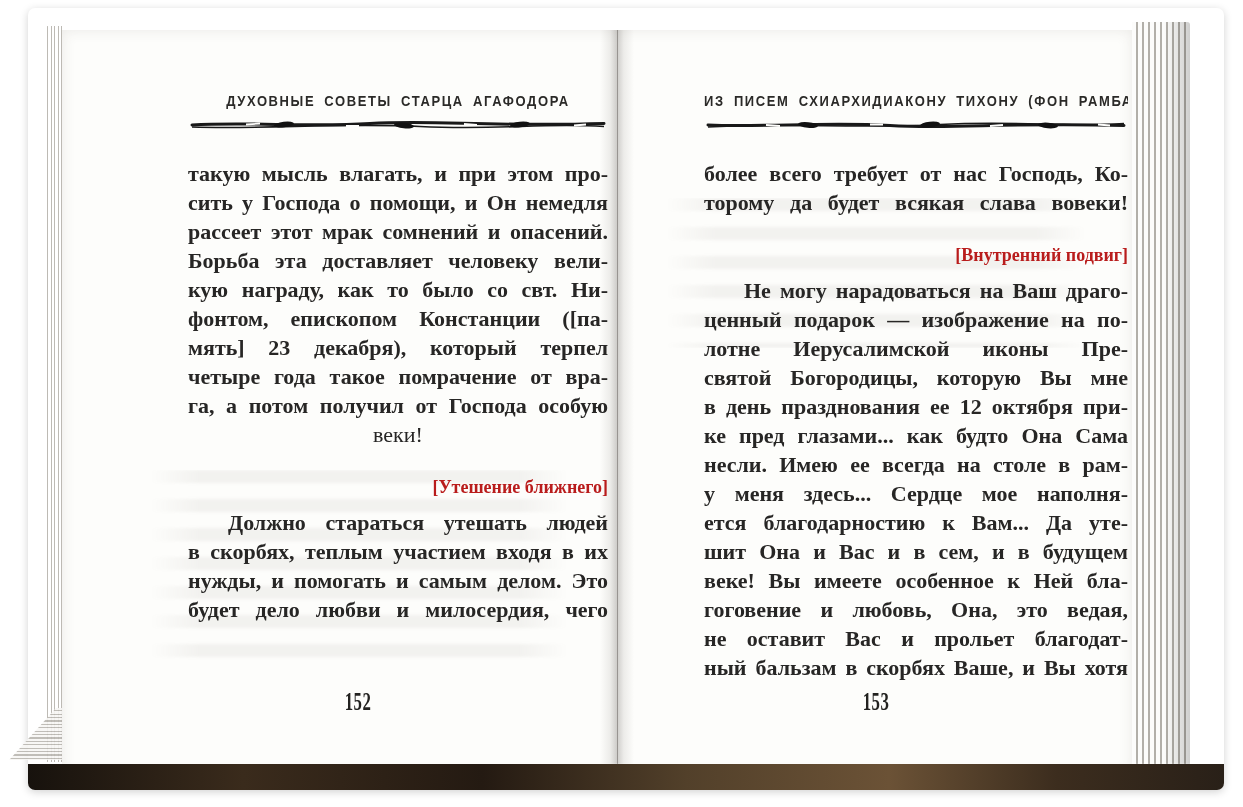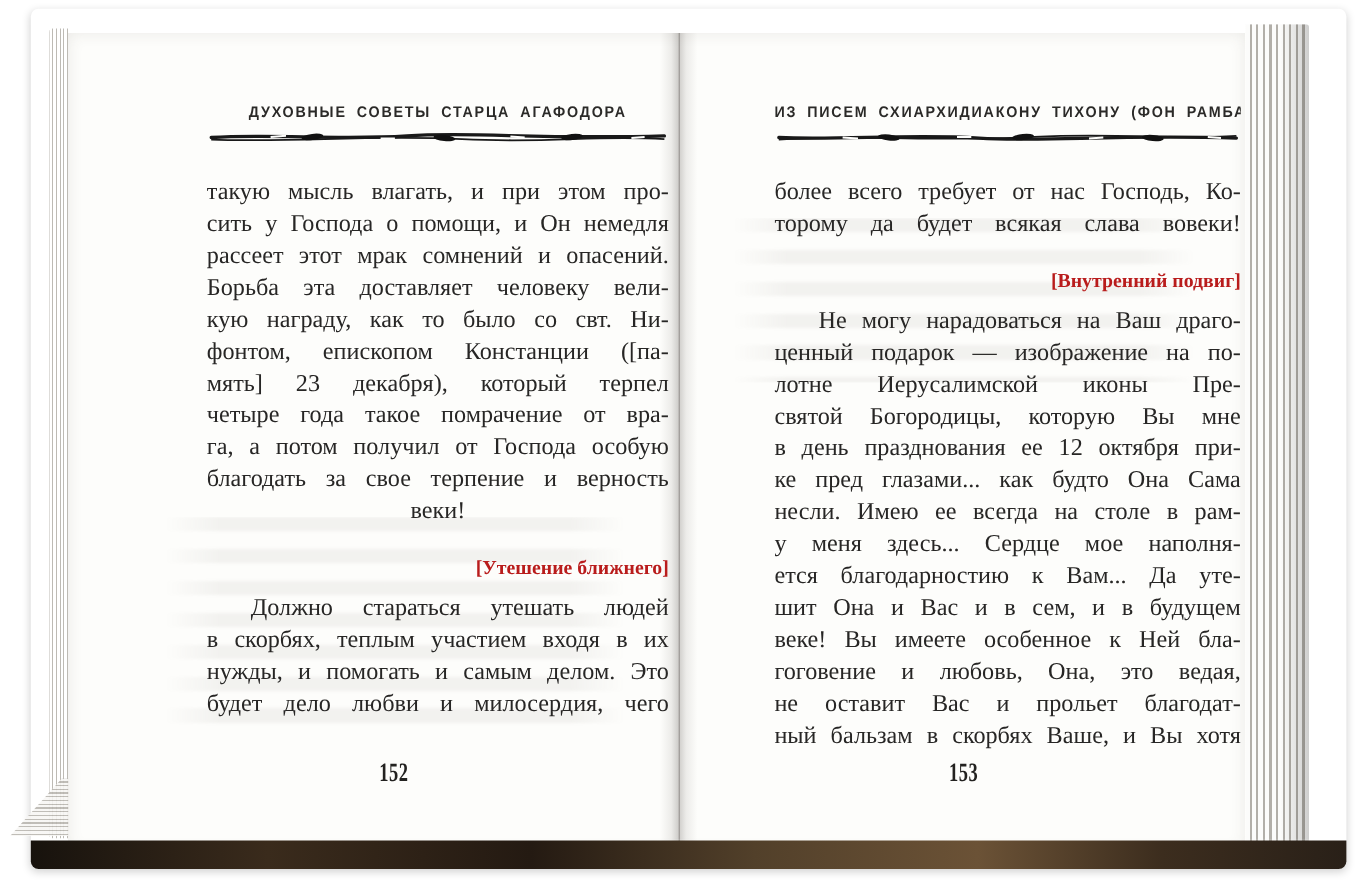--- a/index.html
+++ b/index.html
@@ -66,21 +66,21 @@
     font-size:13px;line-height:16px;letter-spacing:1.6px;word-spacing:4px;
     text-align:center;color:#2b2a28;transform:scaleY(1.08);
     white-space:nowrap;overflow:hidden;
   }
   .rule{display:block;margin:8px auto 0;}
   .body{margin-top:28px;color:#272625;}
   .line{
     font-size:22px;line-height:29px;height:29px;overflow:hidden;
     text-align:center;
   }
-  .line.just{text-align:justify;text-align-last:justify;}
+  .line.just{text-align:justify;text-align-last:justify;font-weight:bold;}
   .line.ind{padding-left:40px;}
   .heading{
     font-size:18px;font-weight:700;line-height:29px;height:29px;
     text-align:right;margin:24px 0 6px;color:#b91c1c;
   }
   .pagenum{
     position:absolute;top:660px;height:26px;
     font-weight:700;font-size:21px;text-align:center;color:#232220;
     transform:scale(.8,1.15);letter-spacing:.5px;
   }
@@ -122,21 +122,20 @@
       <div class="body">
           <div class="line just">такую мысль влагать, и при этом про-</div>
           <div class="line just">сить у Господа о помощи, и Он немедля</div>
           <div class="line just">рассеет этот мрак сомнений и опасений.</div>
           <div class="line just">Борьба эта доставляет человеку вели-</div>
           <div class="line just">кую награду, как то было со свт. Ни-</div>
           <div class="line just">фонтом, епископом Констанции ([па-</div>
           <div class="line just">мять] 23 декабря), который терпел</div>
           <div class="line just">четыре года такое помрачение от вра-</div>
           <div class="line just">га, а потом получил от Господа особую</div>
-          <div class="line just">благодать за свое терпение и верность</div>
           <div class="line">веки!</div>
           <div class="heading">[Утешение ближнего]</div>
           <div class="line just ind">Должно стараться утешать людей</div>
           <div class="line just">в скорбях, теплым участием входя в их</div>
           <div class="line just">нужды, и помогать и самым делом. Это</div>
           <div class="line just">будет дело любви и милосердия, чего</div>
         </div>
     </div>
     <div class="pagenum pagenum-left">152</div>
 

